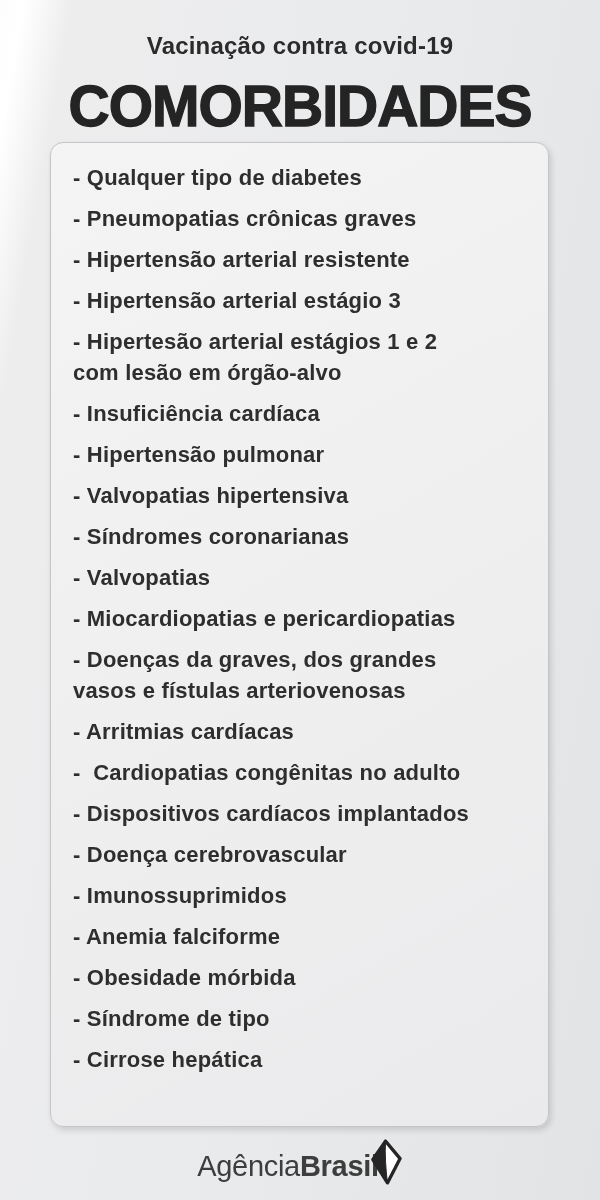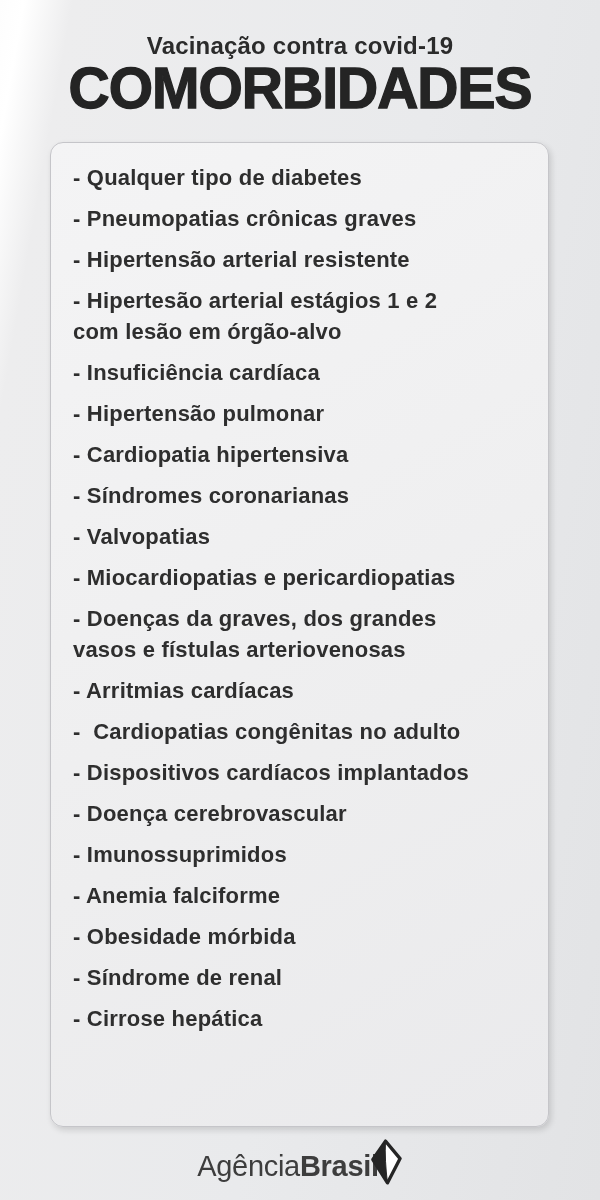--- a/index.html
+++ b/index.html
@@ -27,21 +27,21 @@
     text-align: center;
   }
   .subtitle {
     font-size: 24px;
     font-weight: 700;
     letter-spacing: 0.2px;
     color: #2b2b2b;
     line-height: 1.1;
   }
   .title {
-    margin-top: 1px;
+    margin-top: 19px;
     font-size: 57px;
     font-weight: 900;
     letter-spacing: -1px;
     color: #242424;
     line-height: 1.0;
     -webkit-text-stroke: 1.3px #242424;
   }
 
   .card {
     position: absolute;
@@ -98,38 +98,39 @@
 
   <div class="header">
     <div class="subtitle">Vacinação contra covid-19</div>
     <div class="title">COMORBIDADES</div>
   </div>
 
   <div class="card">
     <div class="item">- Qualquer tipo de diabetes</div>
     <div class="item">- Pneumopatias crônicas graves</div>
     <div class="item">- Hipertensão arterial resistente</div>
+    <div class="item">- Hipertensão arterial estágio 3</div>
     <div class="item">- Hipertesão arterial estágios 1 e 2
 com lesão em órgão-alvo</div>
     <div class="item">- Insuficiência cardíaca</div>
     <div class="item">- Hipertensão pulmonar</div>
-    <div class="item">- Cardiopatia hipertensiva</div>
+    <div class="item">- Valvopatias hipertensiva</div>
     <div class="item">- Síndromes coronarianas</div>
     <div class="item">- Valvopatias</div>
     <div class="item">- Miocardiopatias e pericardiopatias</div>
     <div class="item">- Doenças da graves, dos grandes
 vasos e fístulas arteriovenosas</div>
     <div class="item">- Arritmias cardíacas</div>
     <div class="item">-  Cardiopatias congênitas no adulto</div>
     <div class="item">- Dispositivos cardíacos implantados</div>
     <div class="item">- Doença cerebrovascular</div>
     <div class="item">- Imunossuprimidos</div>
     <div class="item">- Anemia falciforme</div>
     <div class="item">- Obesidade mórbida</div>
-    <div class="item">- Síndrome de renal</div>
+    <div class="item">- Síndrome de tipo</div>
     <div class="item">- Cirrose hepática</div>
   </div>
 
   <div class="logo">
     <div class="logo-text">
       <span class="brand-regular">Agência</span><span class="brand-bold">Brasil</span>
     </div>
     <svg class="flag-icon-svg" viewBox="0 0 36 48" xmlns="http://www.w3.org/2000/svg">
       <path d="M18,3 L33,21 L20,46 L5,22 Z" fill="#ffffff" stroke="#252525" stroke-width="3.4" stroke-linejoin="round"></path>
       <path d="M18,3 L5,22 L20,46 C18.2,31 17.2,16 18,3 Z" fill="#252525" stroke="#252525" stroke-width="1" stroke-linejoin="round"></path>

